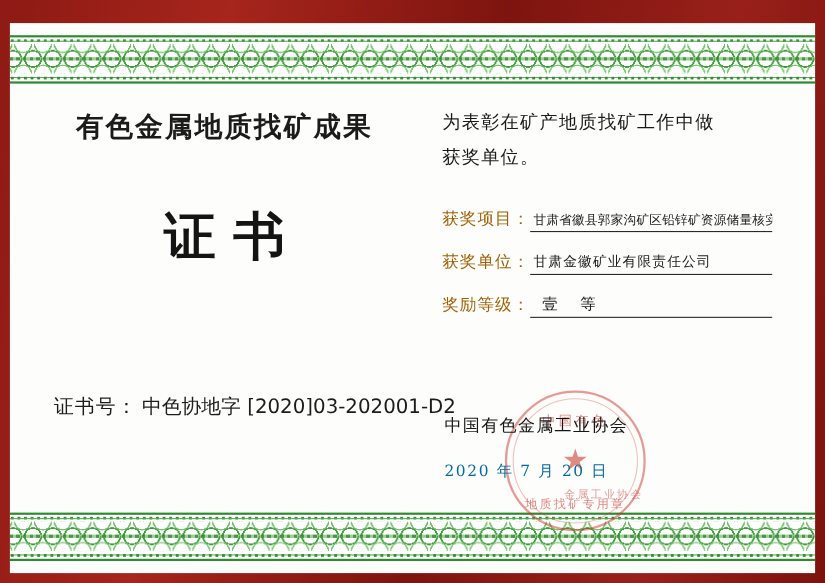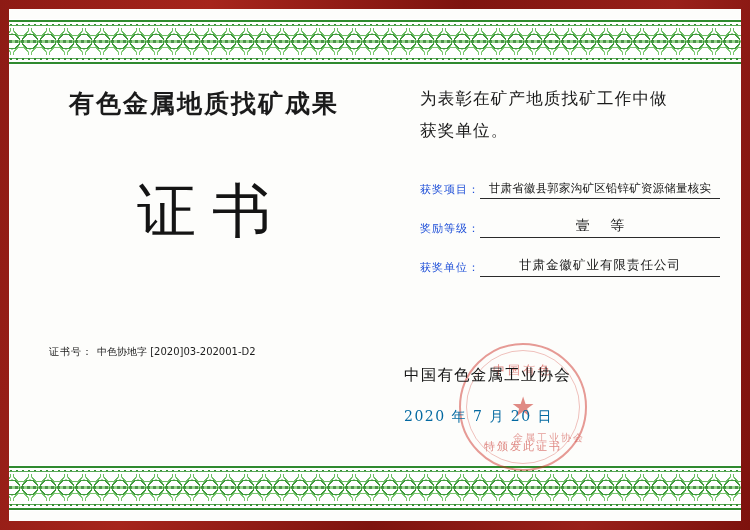--- a/index.html
+++ b/index.html
@@ -15,21 +15,21 @@
   }
 
   
   .certificate {
     position: relative;
     width: 750px;
     height: 530px;
     box-sizing: border-box;
     background: #8e1b16;
     background: linear-gradient(100deg, #8d1a14 0%, #a6251c 25%, #7e140f 55%, #99201a 80%, #7d120d 100%);
-    padding: 9px 9px 9px 9px;
+    padding: 21px 9px 9px 9px;
   }
   .inner-white {
     position: relative;
     width: 100%;
     height: 100%;
     box-sizing: border-box;
     background: #fdfdfb;
     overflow: hidden;
   }
 
@@ -132,46 +132,46 @@
     font-family: "DejaVu Serif", "Liberation Serif", serif;
     font-size: 25px;
     font-weight: bold;
     letter-spacing: 2px;
     color: #1b1b1b;
     white-space: nowrap;
   }
   .title-cert {
     margin-top: 52px;
     font-family: "DejaVu Serif", "Liberation Serif", serif;
-    font-size: 59px;
-    font-weight: normal;
+    font-size: 47px;
+    font-weight: bold;
     letter-spacing: 16px;
     text-indent: 16px;
     color: #141414;
   }
   .cert-no {
     position: absolute;
     left: 40px;
     top: 280px;
-    font-size: 10px;
+    font-size: 18px;
     color: #1c1c1c;
     white-space: nowrap;
     font-family: "DejaVu Sans", "Liberation Sans", sans-serif;
   }
   .cert-no .label {
     letter-spacing: 1px;
   }
   .cert-no .value {
     margin-left: 4px;
   }
 
   
   .right-col {
     position: absolute;
-    left: 411px;
+    left: 393px;
     top: 18px;
     width: 300px;
   }
   .para {
     font-family: "DejaVu Serif", "Liberation Serif", serif;
     font-size: 16.5px;
     line-height: 32px;
     color: #1a1a1a;
     letter-spacing: 1.2px;
   }
@@ -183,30 +183,30 @@
     margin-top: 28px;
   }
   .field-row {
     display: flex;
     align-items: flex-end;
     margin-bottom: 15px;
     height: 24px;
   }
   .field-label {
     font-family: Liberation Serif, serif;
-    font-size: 11px;
+    font-size: 15px;
     letter-spacing: 1px;
-    color: #1d4ed8;
+    color: #a16207;
     white-space: nowrap;
     padding-bottom: 2px;
   }
   .field-value {
     flex: 1;
     border-bottom: 1px solid #2a2a2a;
-    text-align: center;
+    text-align: left;
     font-family: "DejaVu Serif", "Liberation Serif", serif;
     color: #1a1a1a;
     padding: 0 3px 2px 3px;
     white-space: nowrap;
     overflow: hidden;
   }
   .field-value.small { font-size: 11.5px; letter-spacing: .2px; }
   .field-value.mid { font-size: 14px; letter-spacing: 8px; text-indent: 8px; }
   .field-value.unit { font-size: 12.5px; letter-spacing: 1px; }
 
@@ -334,36 +334,36 @@
           <span class="l1">为表彰在矿产地质找矿工作中做</span>
           <span class="l3">获奖单位。</span>
         </div>
 
         <div class="fields">
           <div class="field-row">
             <span class="field-label">获奖项目：</span>
             <span class="field-value small">甘肃省徽县郭家沟矿区铅锌矿资源储量核实</span>
           </div>
           <div class="field-row">
+            <span class="field-label">获奖单位：</span>
+            <span class="field-value unit">甘肃金徽矿业有限责任公司</span>
+          </div>
+          <div class="field-row">
             <span class="field-label">奖励等级：</span>
             <span class="field-value mid">壹 等</span>
-          </div>
-          <div class="field-row">
-            <span class="field-label">获奖单位：</span>
-            <span class="field-value unit">甘肃金徽矿业有限责任公司</span>
           </div>
         </div>
       </div>
 
       <div class="seal">
         <div class="ring2"></div>
         <div class="arc-top">中国有色</div>
         <div class="star">★</div>
         <div class="arc-mid">金属工业协会</div>
-        <div class="arc-bottom">特颁发此证书</div>
+        <div class="arc-bottom">地质找矿专用章</div>
       </div>
 
       <div class="issuer">
         <div class="issuer-name">中国有色金属工业协会</div>
         <div class="issuer-date">2020 年 7 月 20 日</div>
       </div>
 
     </div>
   </div>
 </div>

